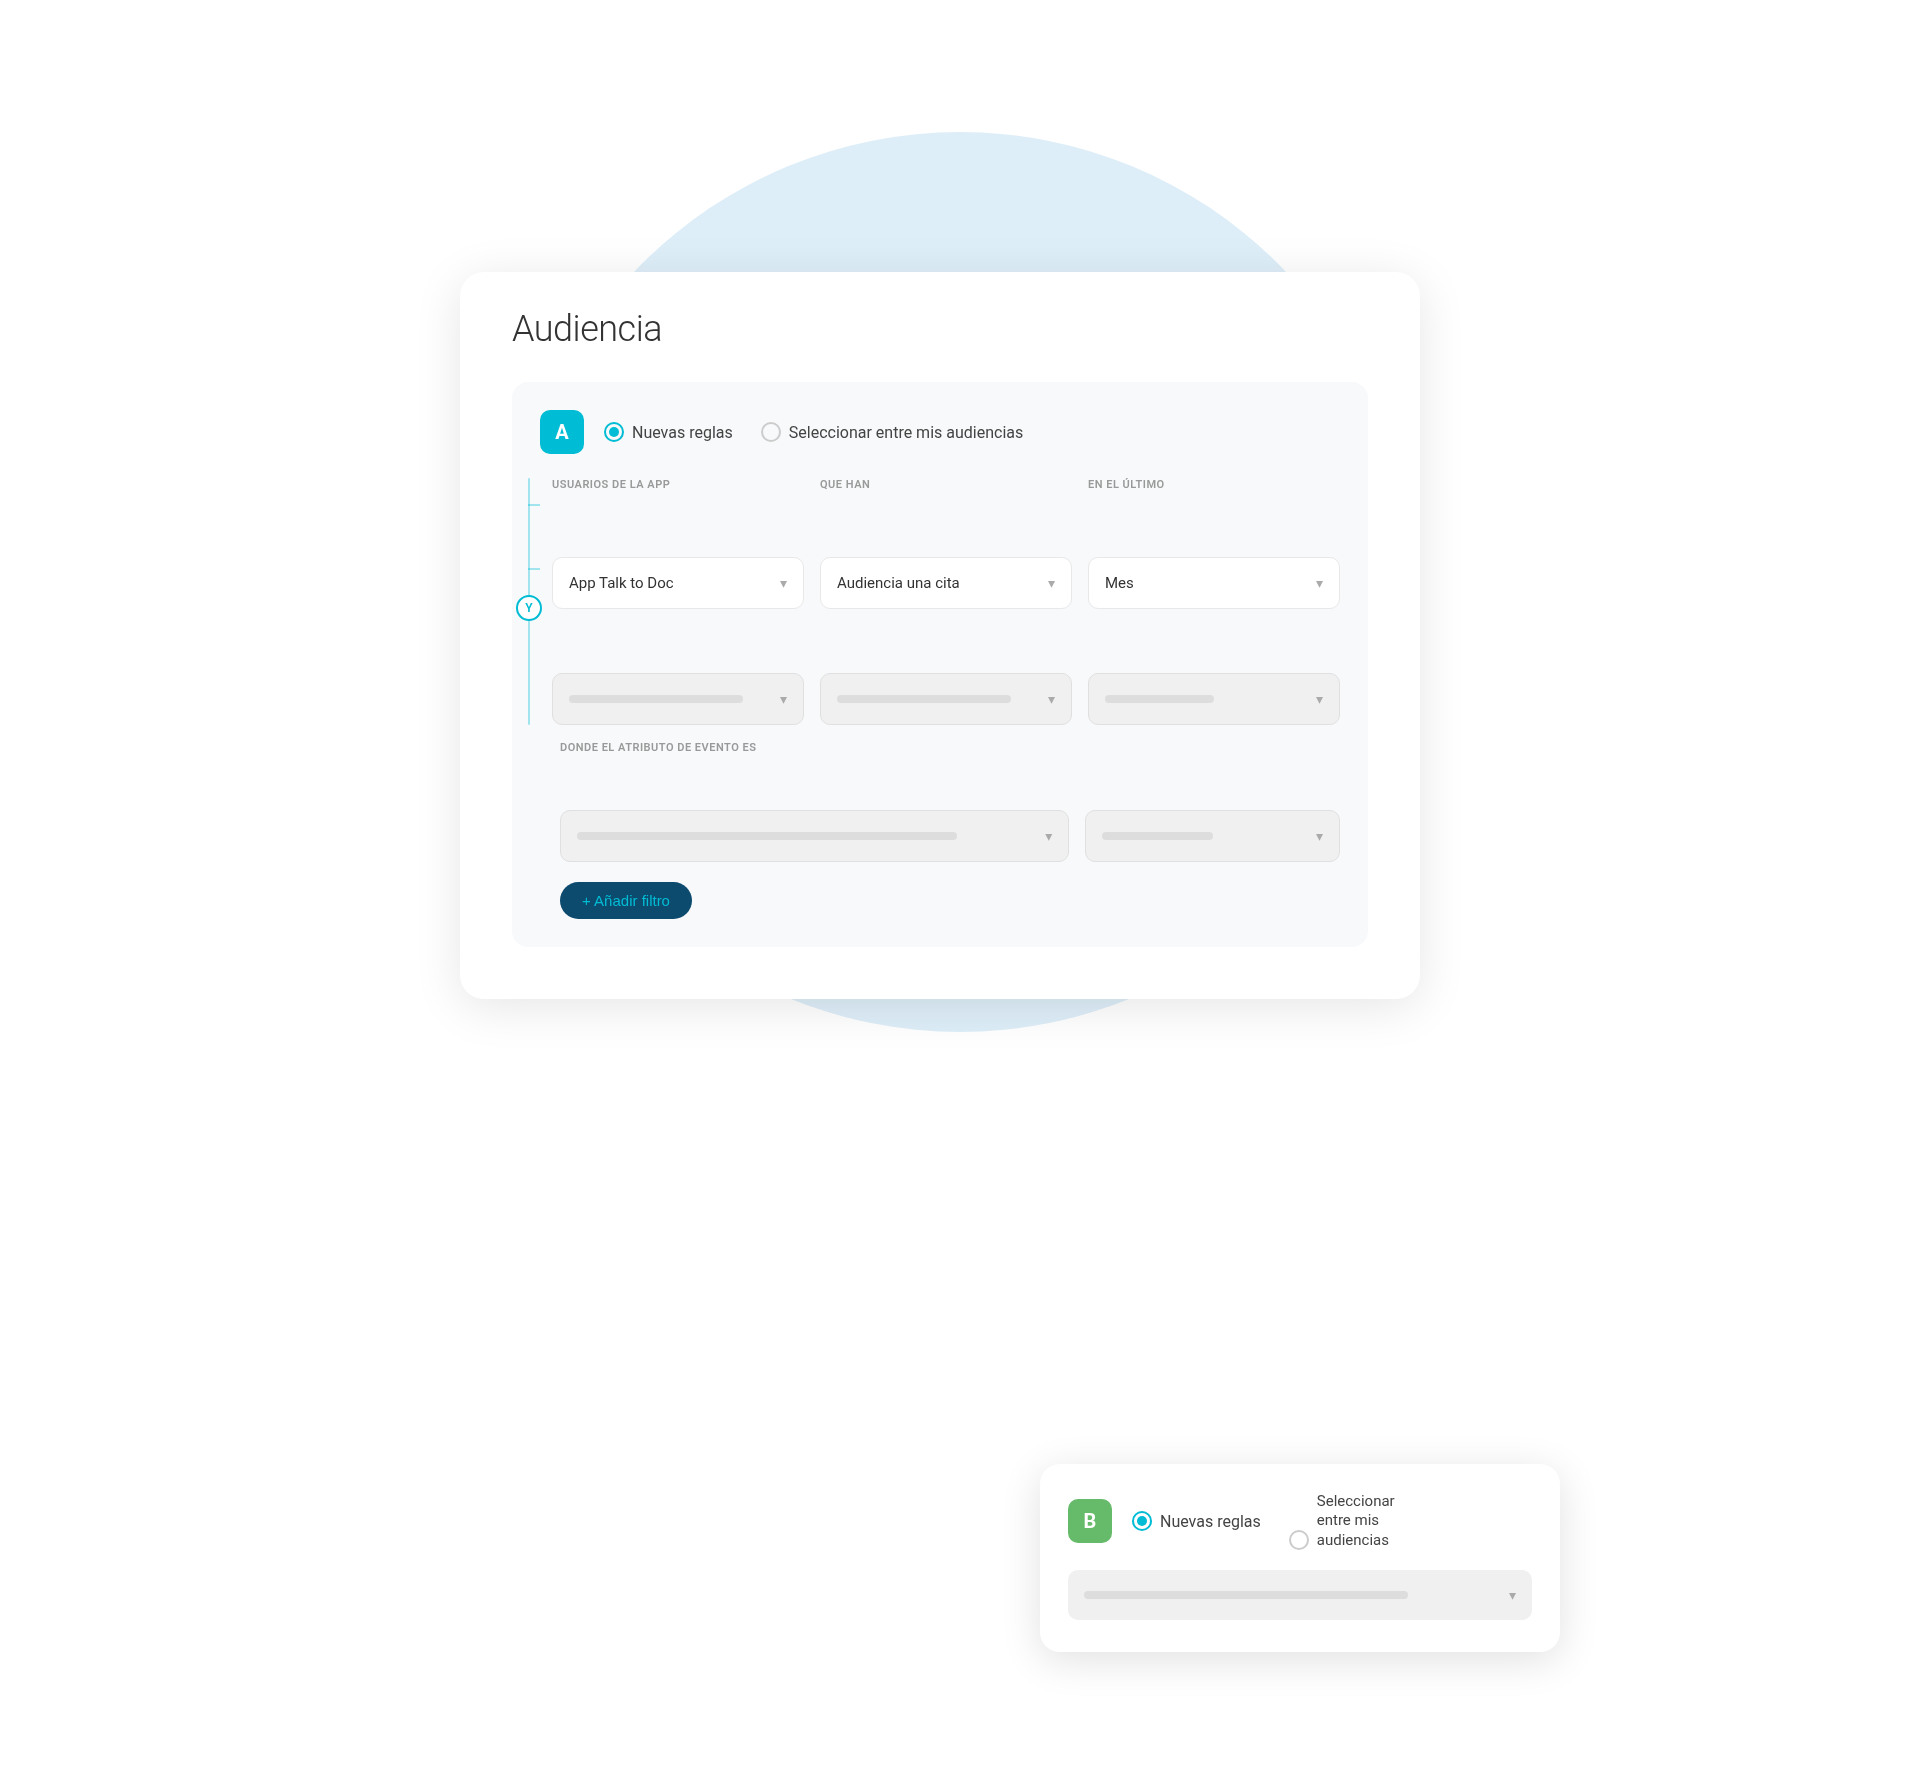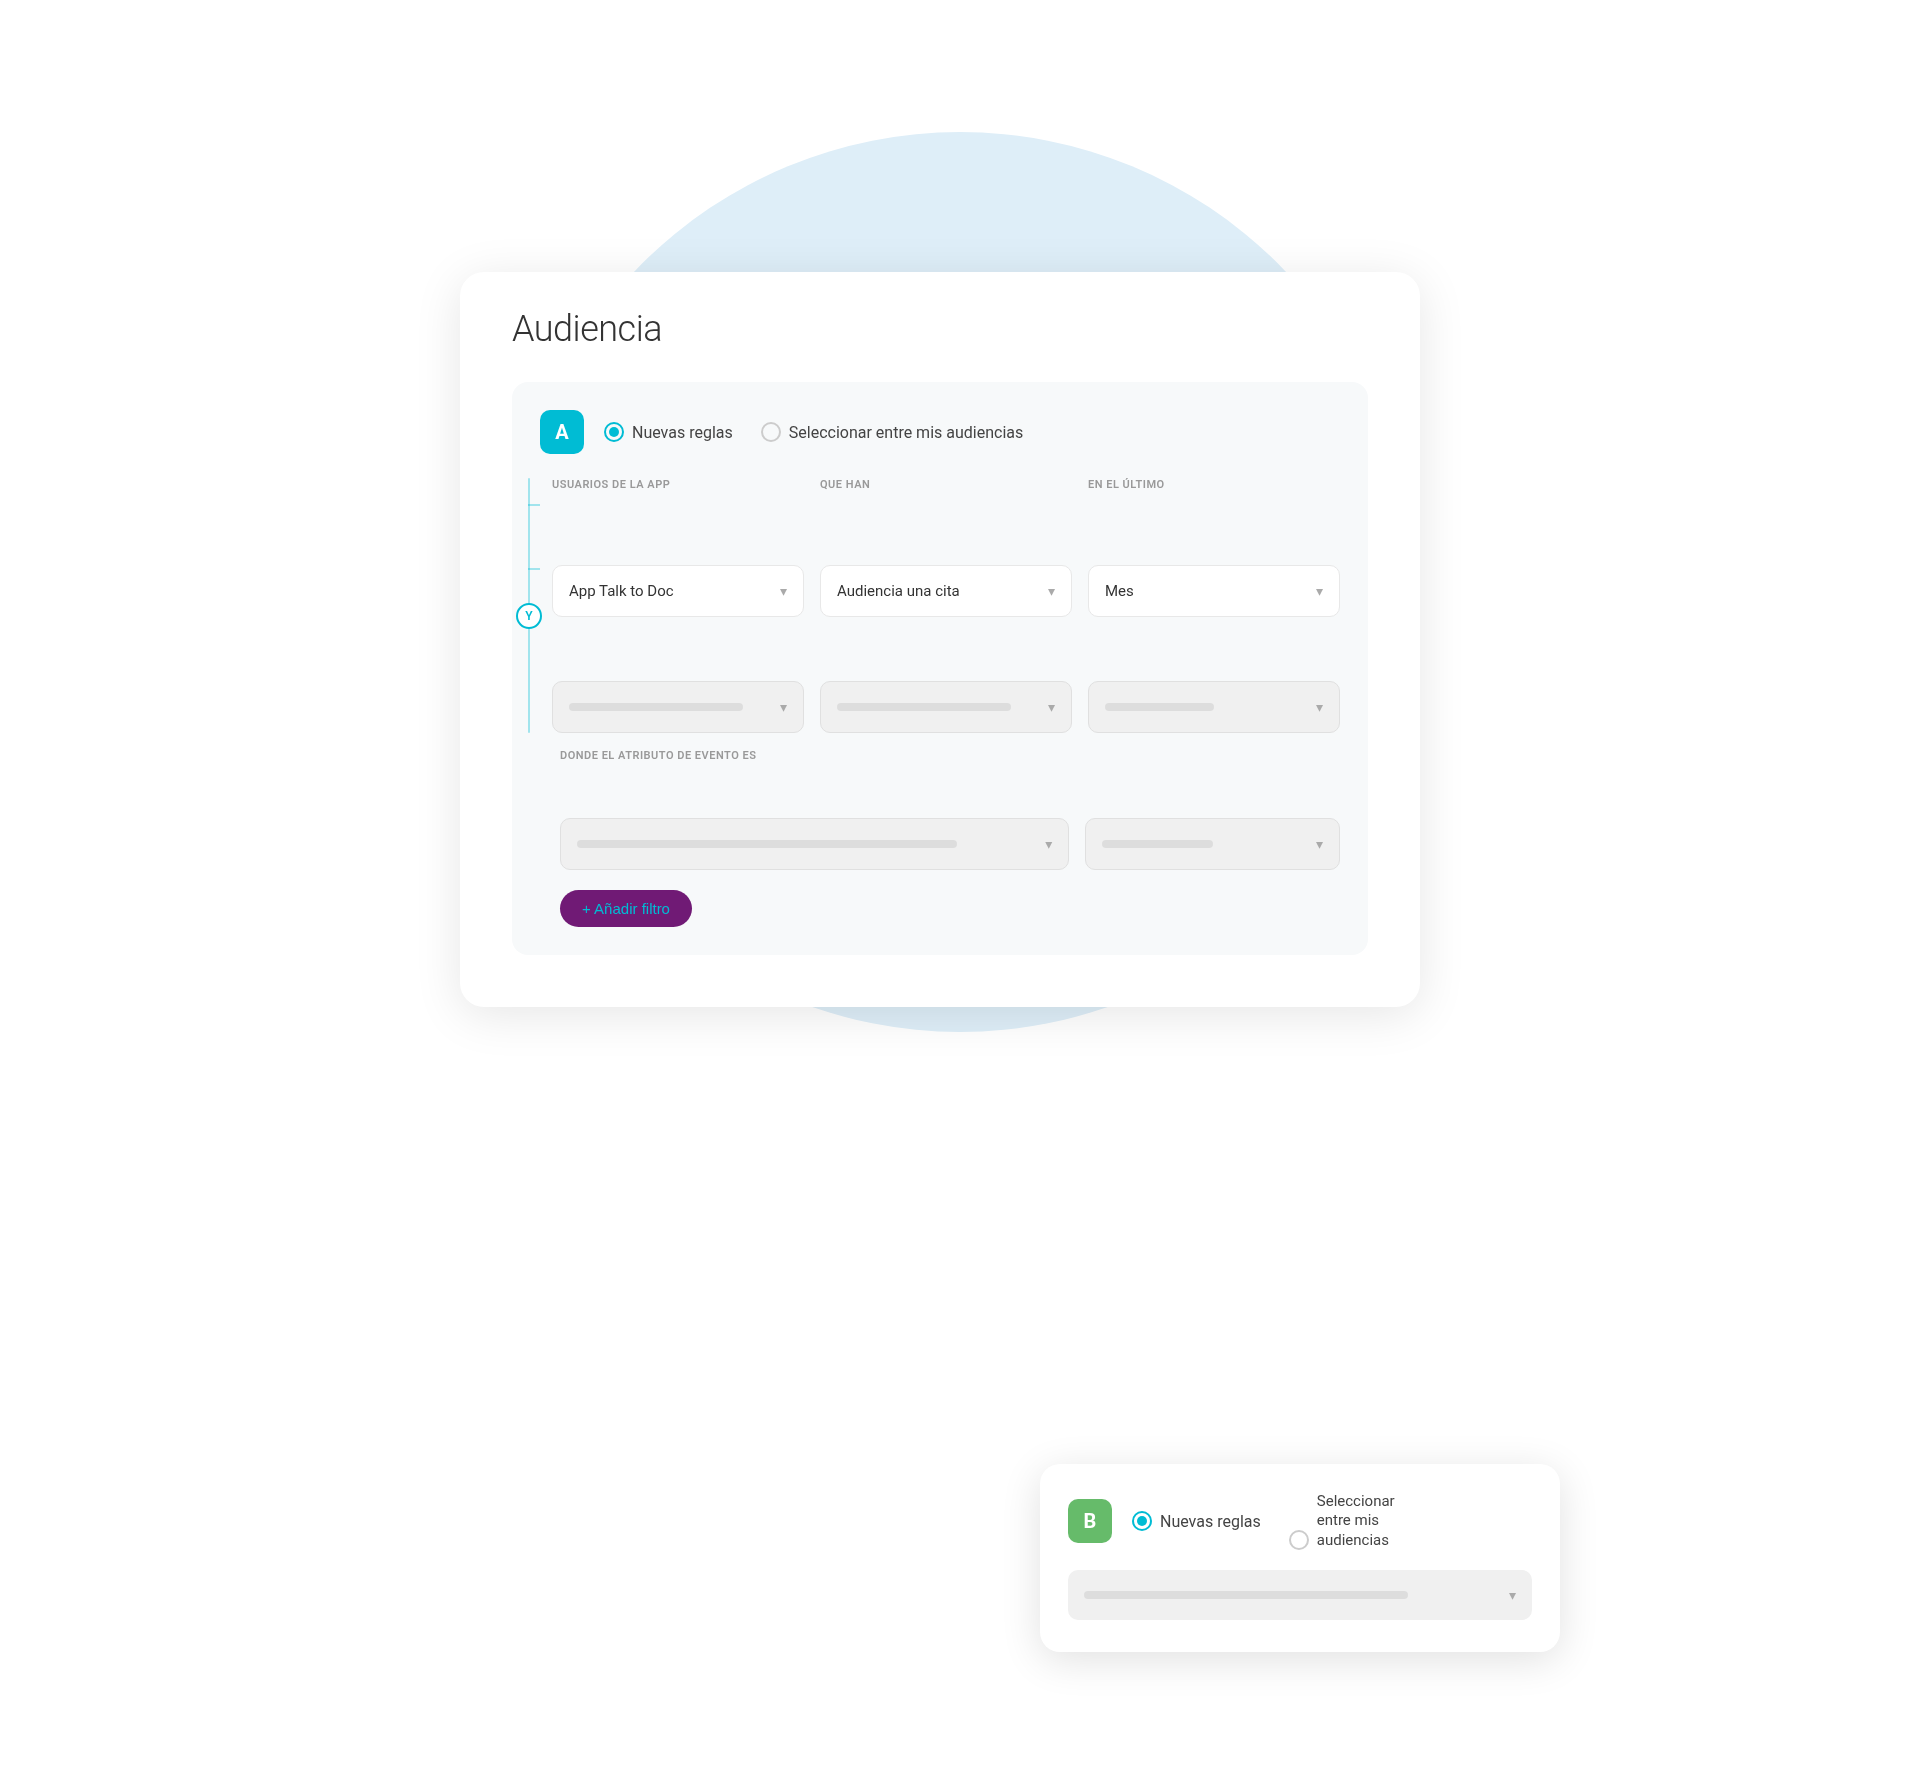--- a/index.html
+++ b/index.html
@@ -142,21 +142,21 @@
       flex-direction: column;
       gap: 6px;
     }
 
     .filter-label {
       font-size: 11px;
       font-weight: 600;
       color: #999;
       text-transform: uppercase;
       letter-spacing: 0.5px;
-      margin-bottom: 20px;
+      margin-bottom: 12px;
     }
 
     .filter-select {
       background: #fff;
       border: 1.5px solid #e8e8e8;
       border-radius: 10px;
       padding: 14px 16px;
       font-size: 16px;
       color: #333;
       display: flex;
@@ -219,21 +219,21 @@
       margin-top: 8px;
     }
 
     
     .add-filter-btn {
       display: inline-flex;
       align-items: center;
       gap: 6px;
       margin-top: 20px;
       margin-left: 20px;
-      background: #701a75;
+      background: #0c4a6e;
       color: #00bcd4;
       border: none;
       border-radius: 20px;
       padding: 10px 22px;
       font-size: 15px;
       font-weight: 500;
       cursor: pointer;
     }
 
     

